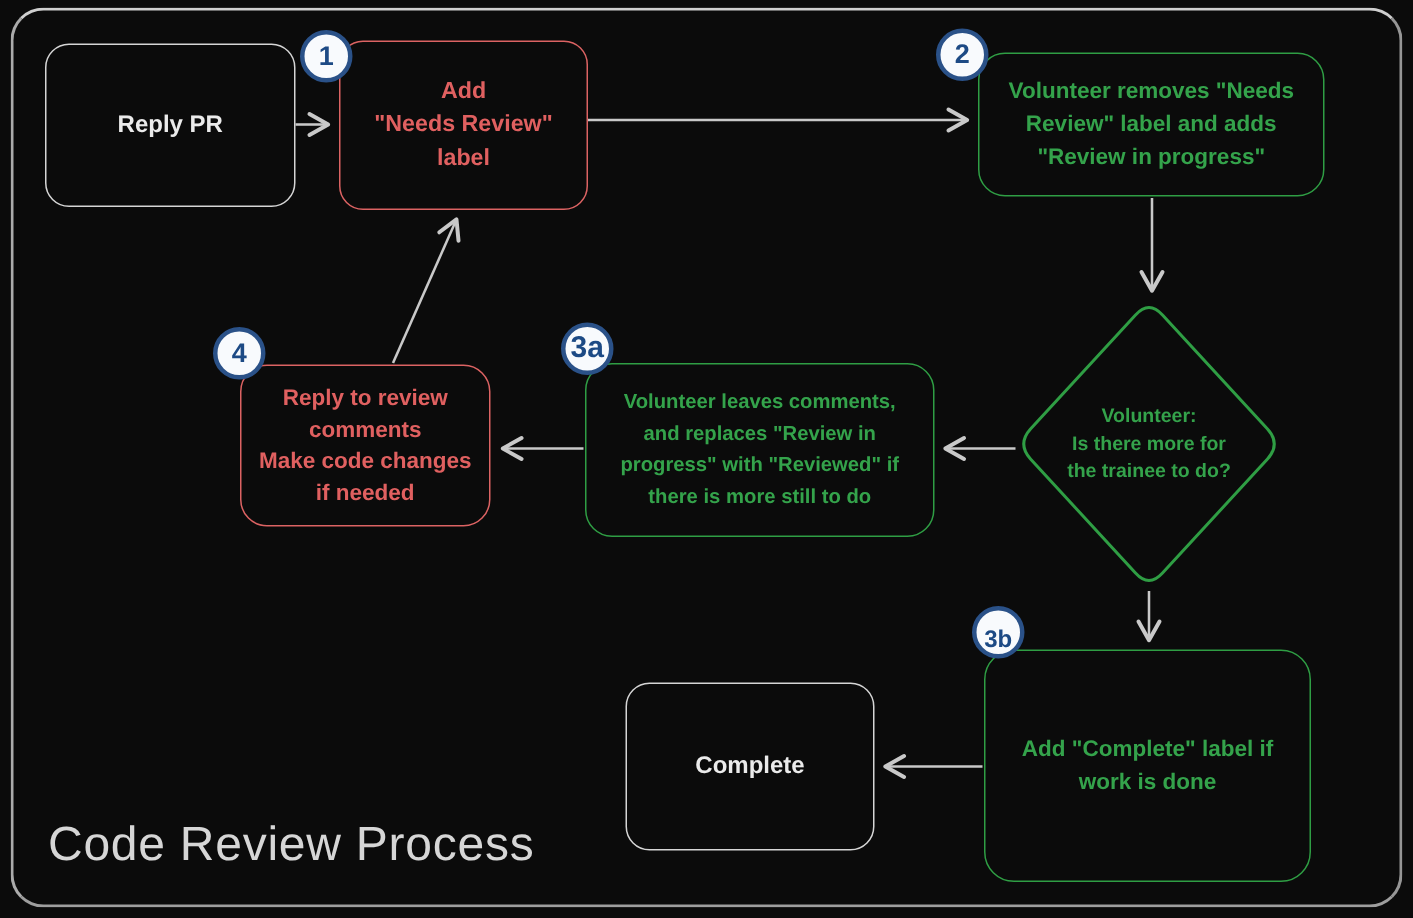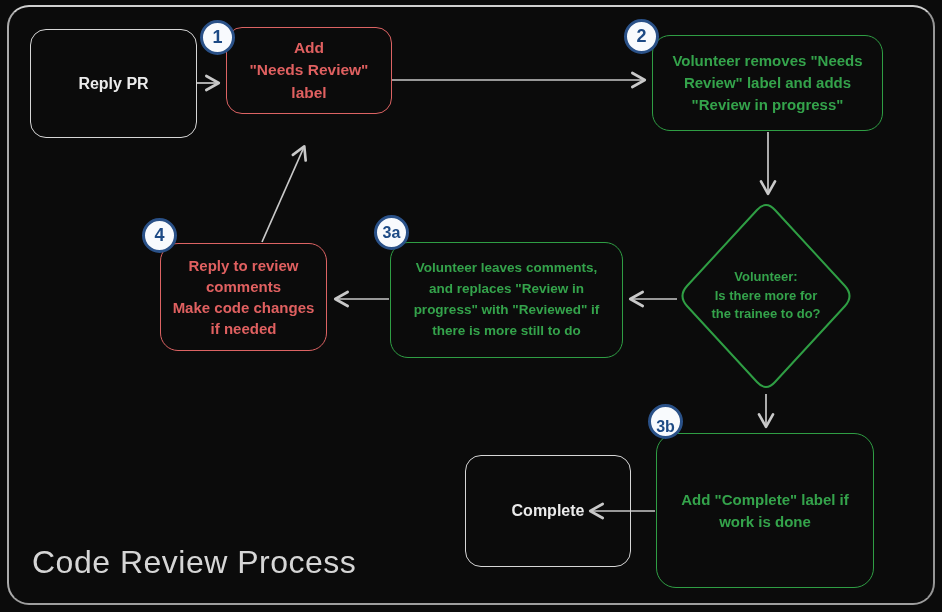--- a/index.html
+++ b/index.html
@@ -97,21 +97,21 @@
     <line x1="389" y1="299" x2="336" y2="299" stroke="#c9c9c9" stroke-width="1.7" marker-end="url(#ah)"></line>
     <line x1="262" y1="242" x2="304" y2="147" stroke="#c9c9c9" stroke-width="1.7" marker-end="url(#ah)"></line>
     <line x1="766" y1="394" x2="766" y2="426" stroke="#c9c9c9" stroke-width="1.7" marker-end="url(#ah)"></line>
     <line x1="655" y1="511" x2="591" y2="511" stroke="#c9c9c9" stroke-width="1.7" marker-end="url(#ah)"></line>
   </svg>
 
   <div class="node neutral" style="left:30px; top:29px; width:167px; height:109px; border-radius:16px; font-size:16px;">
     <span>Reply PR</span>
   </div>
 
-  <div class="node red" style="left:226px; top:27px; width:166px; height:87px; border-radius:16px; font-size:15.5px;">
+  <div class="node red" style="left:226px; top:27px; width:166px; height:113px; border-radius:16px; font-size:15.5px;">
     <span>Add
 "Needs Review"
 label</span>
   </div>
 
   <div class="node green" style="left:652px; top:35px; width:231px; height:96px; border-radius:18px; font-size:15px;">
     <span>Volunteer removes "Needs
 Review" label and adds
 "Review in progress"</span>
   </div>
@@ -134,31 +134,31 @@
 comments
 Make code changes
 if needed</span>
   </div>
 
   <div class="node green" style="left:656px; top:433px; width:218px; height:155px; border-radius:20px; font-size:15px;">
     <span>Add "Complete" label if
 work is done</span>
   </div>
 
-  <div class="node neutral" style="left:417px; top:455px; width:166px; height:112px; border-radius:16px; font-size:16px;margin-left:48px;">
+  <div class="node neutral" style="left:417px; top:455px; width:166px; height:112px; border-radius:16px; font-size:16px;">
     <span>Complete</span>
   </div>
 
   <div class="badge" style="left:200px; top:20px;">
     <span>1</span>
   </div>
   <div class="badge" style="left:624px; top:19px;">
     <span>2</span>
   </div>
-  <div class="badge" style="left:374px; top:215px; font-size:16px;">
+  <div class="badge" style="left:374px; top:215px; font-size:20px;">
     <span>3a</span>
   </div>
   <div class="badge" style="left:142px; top:218px;">
     <span>4</span>
   </div>
   <div class="badge" style="left:648px; top:404px; font-size:16px;align-items:flex-end;">
     <span>3b</span>
   </div>
 
   <div id="diagram-title">Code Review Process</div>

